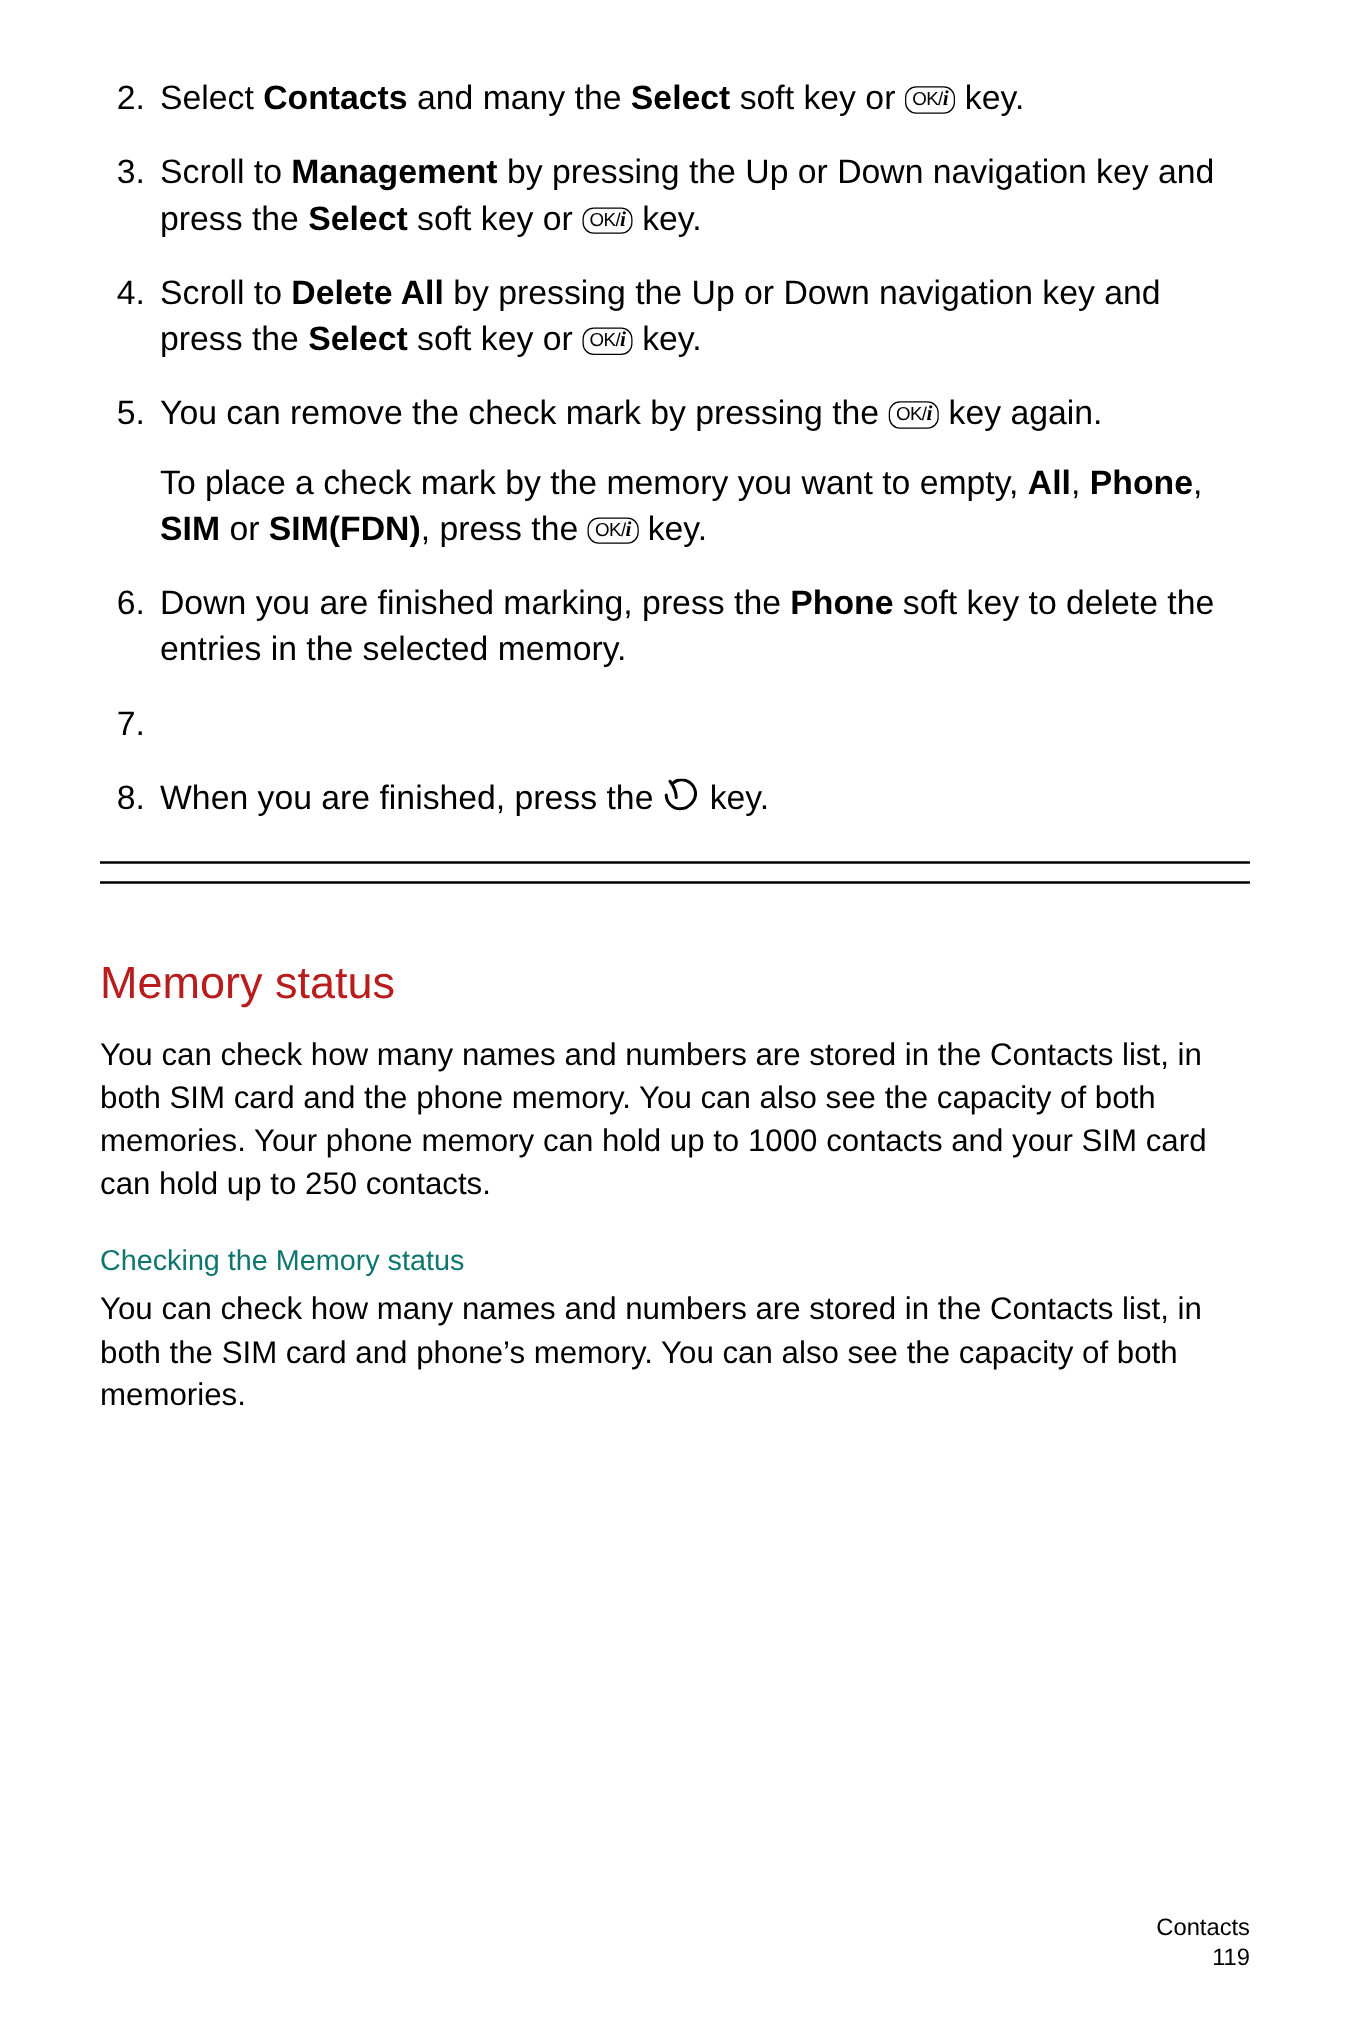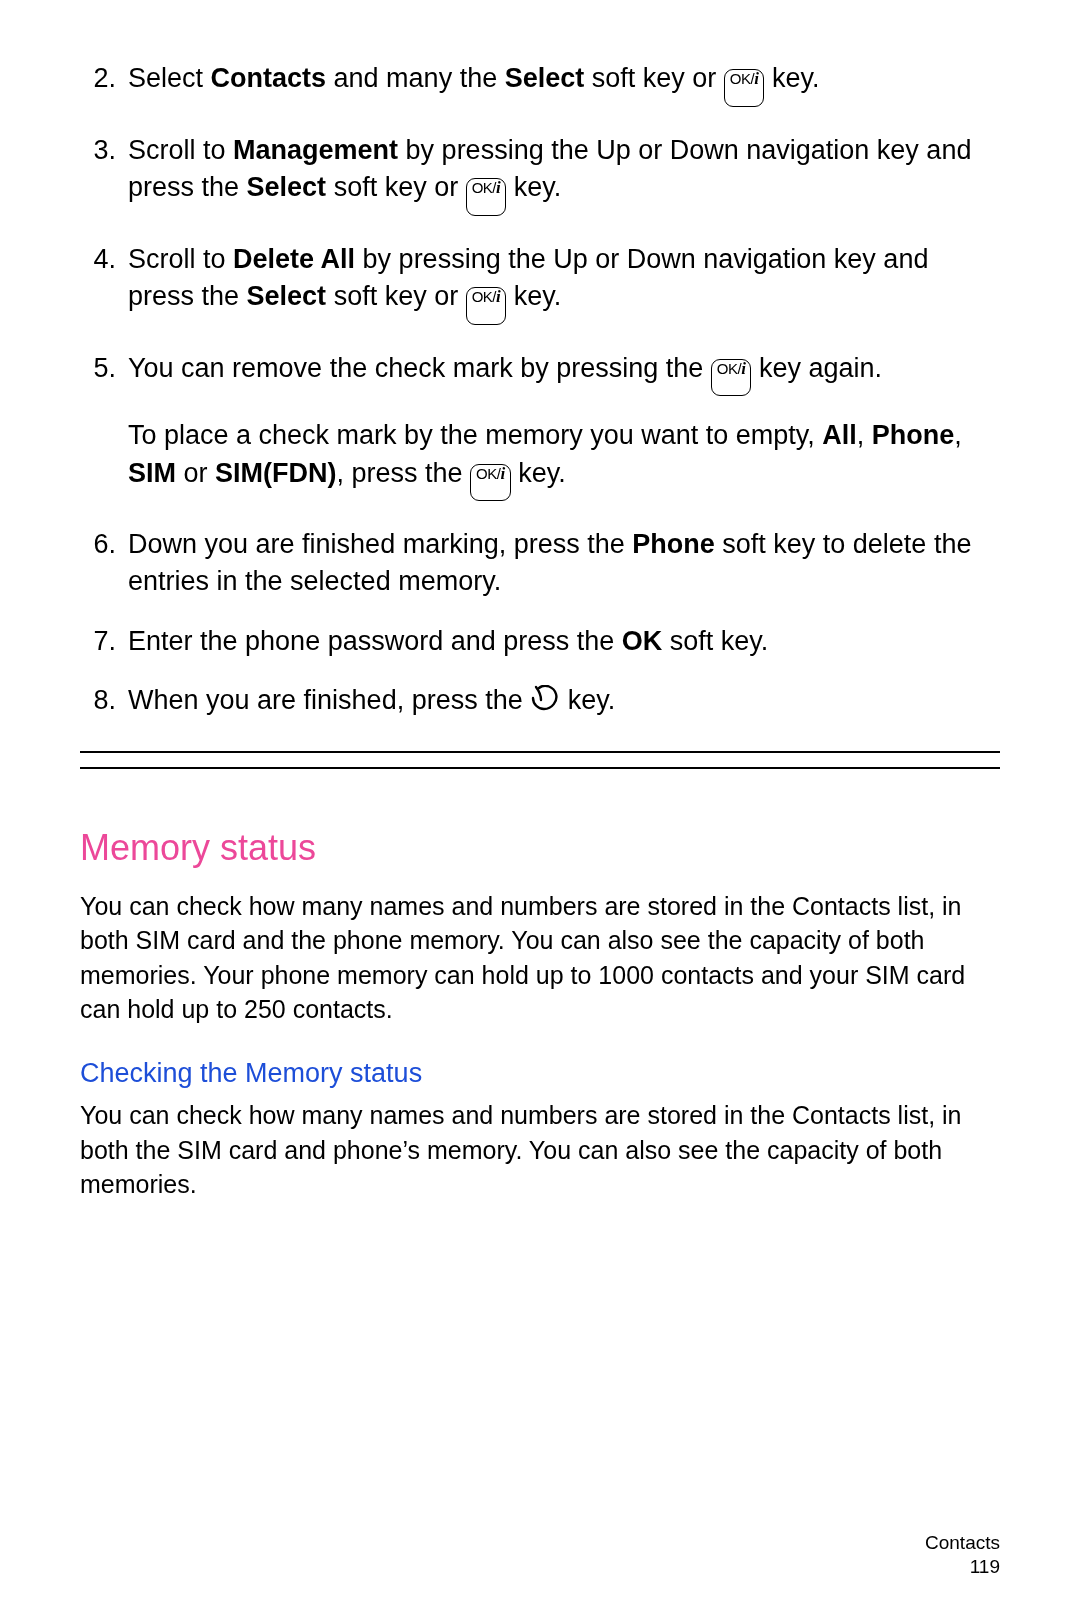--- a/index.html
+++ b/index.html
@@ -26,51 +26,51 @@
       padding-right: 12px;
     }
     ol.steps > li .body { flex: 1; }
     ol.steps > li .body p { margin-bottom: 18px; }
     ol.steps > li .body p:last-child { margin-bottom: 0; }
     .b { font-weight: bold; }
     .ok-key {
       display: inline-block;
       border: 1.8px solid #000;
       border-radius: 9px;
-      padding: 0px 5px 17px 5px;
+      padding: 0px 5px 1px 5px;
       font-size: 15px;
       font-family: Arial, sans-serif;
       line-height: 1.1;
       position: relative;
       top: -3px;
       letter-spacing: -0.5px;
       font-weight: normal;
       margin-top: 12px;
     }
     .ok-key .i { font-style: italic; font-family: 'Times New Roman', serif; font-weight: bold; font-size: 17px; }
     .end-key {
       display: inline-block;
       position: relative;
       top: 2px;
     }
     .note-divider { border-top: 2px solid #000; margin-top: 32px; margin-bottom: 14px; }
     .note-text { font-size: 22px; margin-bottom: 12px; }
     .note-text .b { font-weight: bold; }
     .note-divider-bottom { border-top: 2px solid #000; margin-bottom: 54px; }
     .h2 {
-      color: #ec4899;
+      color: #b91c1c;
       font-size: 36px;
       font-weight: normal;
       margin-bottom: 16px;
       letter-spacing: 0px;
     }
     .para { font-size: 25px; line-height: 1.38; margin-bottom: 28px; }
     .h3 {
-      color: #1d4ed8;
-      font-size: 27px;
+      color: #0f766e;
+      font-size: 23px;
       font-weight: normal;
       margin-bottom: 6px;
     }
     .footer {
       position: absolute;
       bottom: 40px;
       right: 80px;
       text-align: right;
       font-size: 19px;
       line-height: 1.3;
@@ -109,21 +109,20 @@
       </li>
       <li>
         <div class="num">6.</div>
         <div class="body">
           <p><span>Down you are finished marking, press the </span><span class="b">Phone</span><span> soft key to delete the entries in the selected memory.</span></p>
         </div>
       </li>
       <li>
         <div class="num">7.</div>
         <div class="body">
-          <p><span>Enter the phone password and press the </span><span class="b">OK</span><span> soft key.</span></p>
         </div>
       </li>
       <li>
         <div class="num">8.</div>
         <div class="body">
           <p><span>When you are finished, press the </span><span class="end-key"><svg width="30" height="26" viewBox="0 0 30 26">
                 <path d="M9 3 C 15 -2 24 2 26 9 C 28 16 22 24 14 24 C 8 24 3 19 3 13" fill="none" stroke="#000" stroke-width="2.4" stroke-linecap="round"></path>
                 <path d="M6 2 C 9 6 11 10 11 15" fill="none" stroke="#000" stroke-width="2.4" stroke-linecap="round"></path>
               </svg></span><span> key.</span></p>
         </div>

